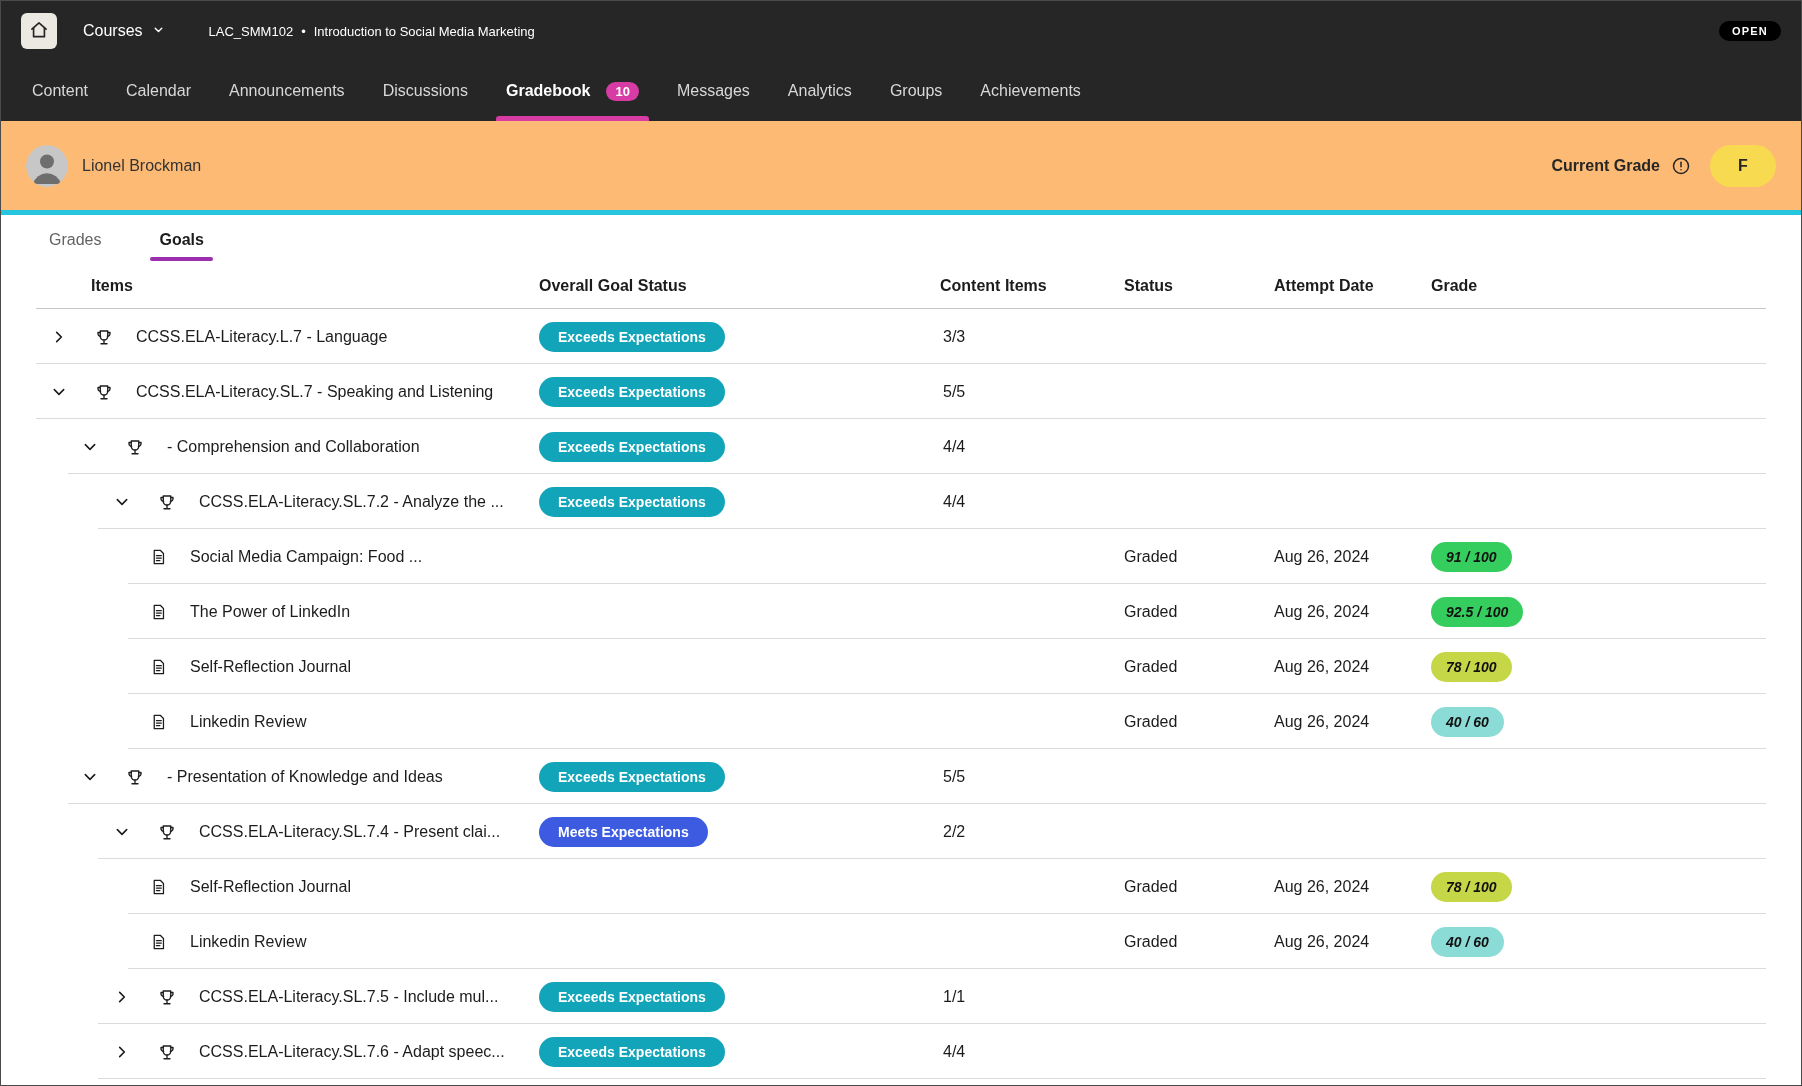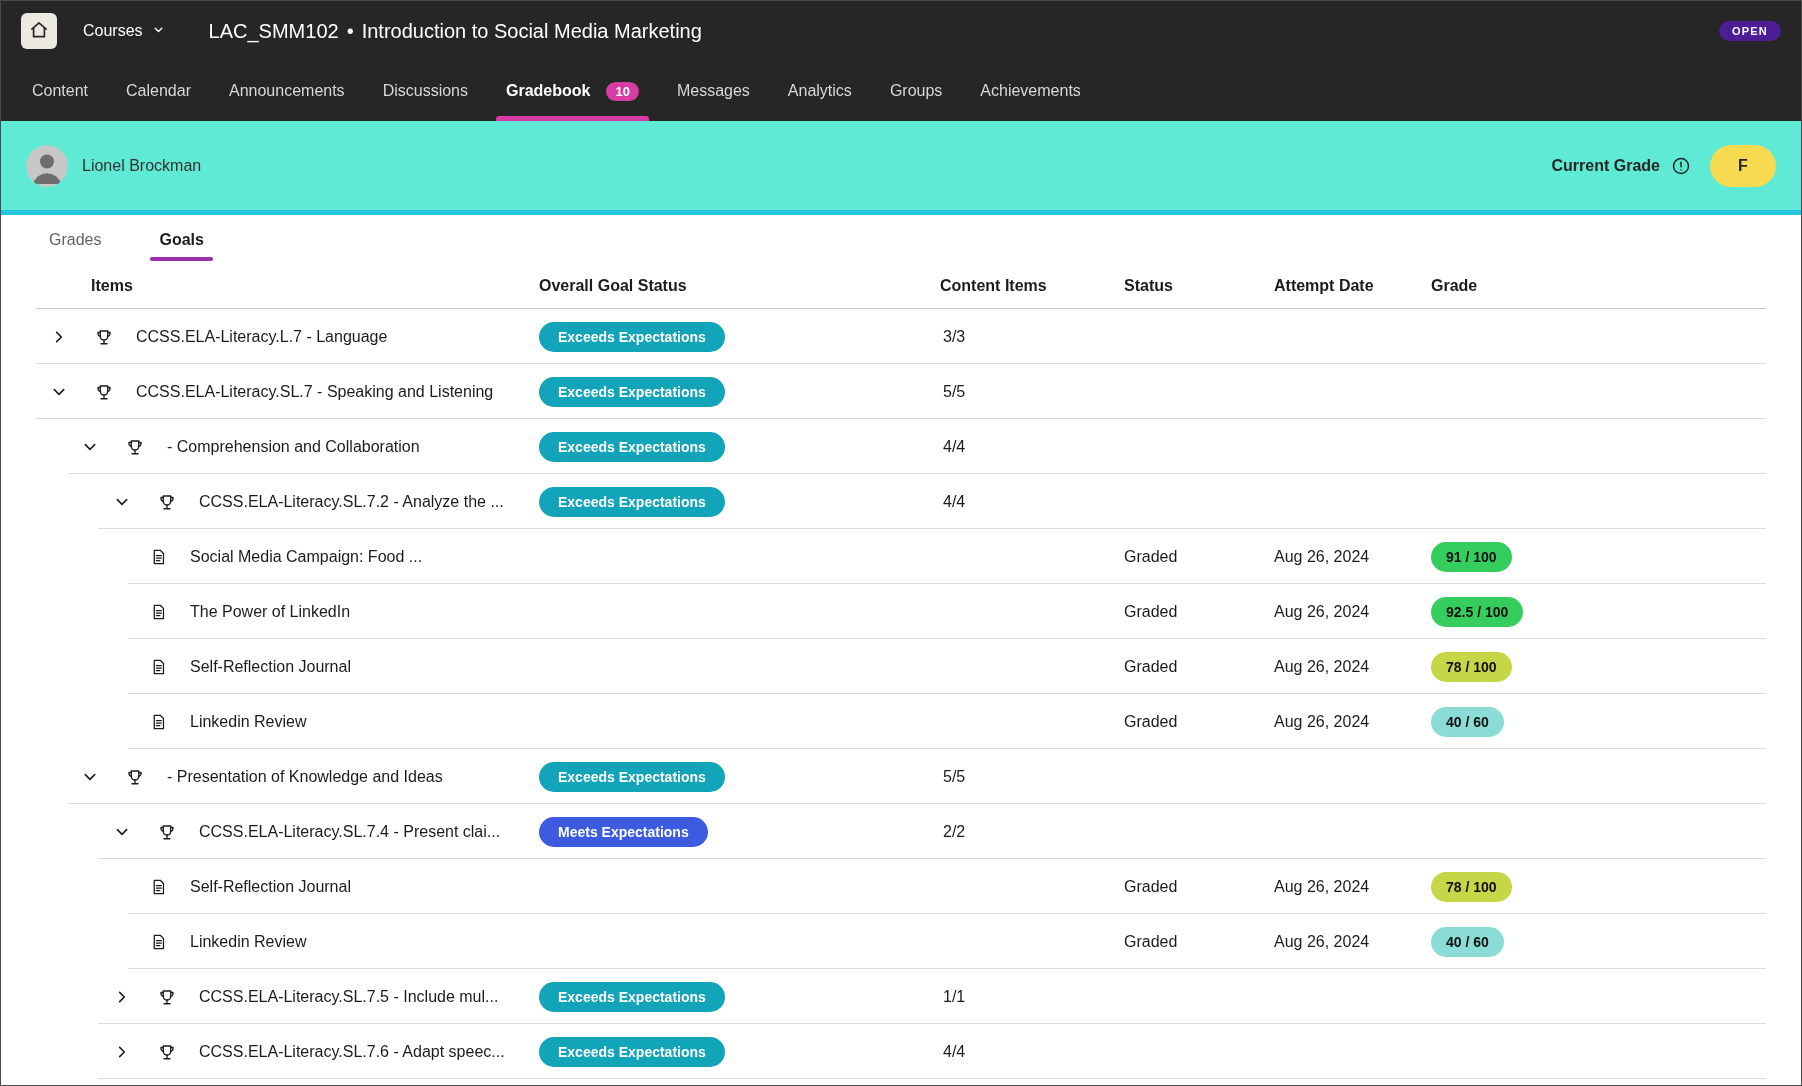--- a/index.html
+++ b/index.html
@@ -25,23 +25,23 @@
   .home-btn {
     width: 36px; height: 36px; border-radius: 6px; border: none;
     background: #ECE9E3; display: flex; align-items: center; justify-content: center;
     cursor: pointer; flex: 0 0 auto;
   }
   .courses-btn {
     margin-left: 26px; display: flex; align-items: center; gap: 9px;
     background: none; border: none; color: #fff; font-size: 16px; cursor: pointer;
     font-family: "Liberation Sans", sans-serif;
   }
-  .course-title { margin-left: 44px; font-size: 20px; display: flex; align-items: center; gap: 8px; }
+  .course-title { margin-left: 44px; font-size: 13px; display: flex; align-items: center; gap: 8px; }
   .open-badge {
-    margin-left: auto; background: #4c1d95; color: #fff; border-radius: 11px;
+    margin-left: auto; background: #000000; color: #fff; border-radius: 11px;
     padding: 4px 13px; font-size: 11px; font-weight: bold; letter-spacing: 1.2px;
   }
 
   
   .navbar { height: 60px; background: var(--dark); display: flex; align-items: stretch; padding: 0 12px; }
   .nav-item {
     position: relative; display: flex; align-items: center; gap: 9px;
     padding: 0 19px; color: #D8D8D8; font-size: 16px; cursor: pointer;
     background: none; border: none; font-family: "Liberation Sans", sans-serif;
   }
@@ -49,21 +49,21 @@
   .nav-item.active::after {
     content: ""; position: absolute; left: 9px; right: 9px; bottom: 0;
     height: 5px; background: var(--pink); border-radius: 3px 3px 0 0;
   }
   .nav-badge {
     background: var(--pink); color: #fff; font-size: 13px; font-weight: bold;
     border-radius: 12px; padding: 3px 9px; line-height: 1;
   }
 
   
-  .student-header { height: 89px; background: #5eead4; display: flex; align-items: center; padding: 0 25px; }
+  .student-header { height: 89px; background: #fdba74; display: flex; align-items: center; padding: 0 25px; }
   .avatar { width: 42px; height: 42px; border-radius: 50%; overflow: hidden; flex: 0 0 auto; }
   .student-name { margin-left: 14px; font-size: 16px; color: #333; }
   .grade-right { margin-left: auto; display: flex; align-items: center; gap: 11px; }
   .current-grade-label { font-size: 16px; font-weight: bold; color: var(--dark); }
   .info-btn { background: none; border: none; cursor: pointer; display: flex; align-items: center; padding: 0; }
   .grade-pill-big {
     min-width: 66px; height: 42px; border-radius: 21px; border: none; cursor: pointer;
     display: flex; align-items: center; justify-content: center;
     font-size: 16px; font-weight: 600; color: var(--dark); margin-left: 8px;
     font-family: "Liberation Sans", sans-serif;
@@ -121,21 +121,21 @@
   .row-label { font-size: 16px; color: #1c1c1c; }
 
   .badge {
     display: inline-flex; align-items: center; justify-content: center;
     height: 30px; padding: 0 19px; border-radius: 16px;
     color: #fff; font-weight: bold; font-size: 14px; white-space: nowrap;
   }
   .grade-chip {
     display: inline-flex; align-items: center; justify-content: center;
     height: 30px; padding: 14px 15px; border-radius: 16px;
-    font-size: 14px; font-weight: 600; color: #111; white-space: nowrap;
+    font-size: 14px; font-weight: 600; color: #111; white-space: nowrap; font-style: italic;
   }
   .count-cell { padding-left: 3px; }
 </style>
 </head>
 <body>
 
 <header class="topbar">
   <button class="home-btn">
     <span>
       <svg width="20" height="20" viewBox="0 0 24 24" fill="none" stroke="#262626" stroke-width="2" stroke-linecap="round" stroke-linejoin="round">

